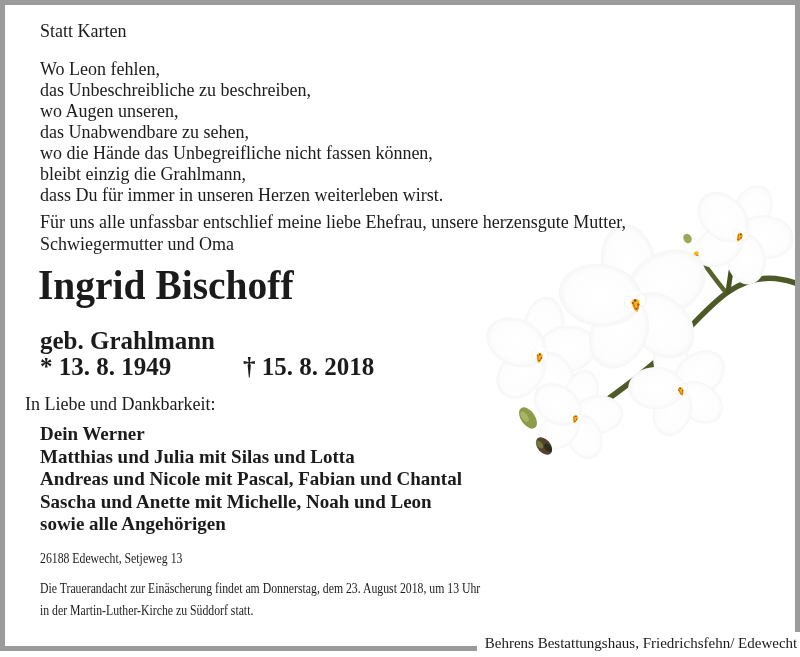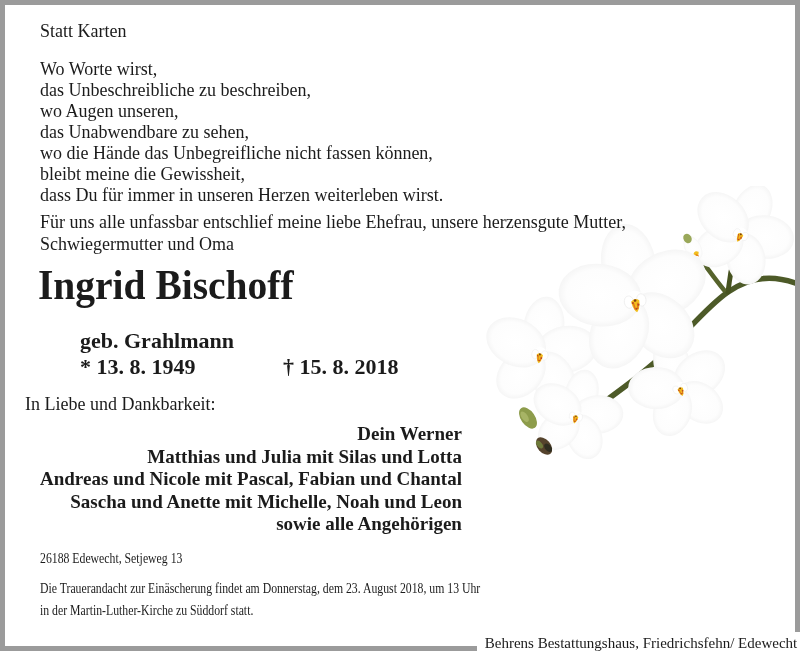--- a/index.html
+++ b/index.html
@@ -11,21 +11,21 @@
     position:absolute;left:0;top:0;width:800px;height:651px;box-sizing:border-box;
     border:5px solid #9b9b9b;background:transparent;z-index:5;pointer-events:none;
   }
   .abs{position:absolute;}
   .body-text{font-size:18px;line-height:21px;}
   .intro{font-size:18px;line-height:22px;}
   .name{
     font-size:42px;font-weight:bold;line-height:1.0;white-space:nowrap;
   }
   .name .squeeze{display:inline-block;transform:scaleX(0.94);transform-origin:0 50%;}
-  .bold-small{font-size:22px;font-weight:bold;line-height:23px;margin-left:40px;}
+  .bold-small{font-size:25px;font-weight:bold;line-height:23px;}
   .family{font-size:19px;font-weight:bold;line-height:22.5px;}
   .cond{display:inline-block;transform:scaleX(0.84);transform-origin:0 50%;white-space:nowrap;}
   .cond-block{font-size:14px;line-height:22.4px;}
   .caption-mask{
     position:absolute;left:437px;top:632px;width:328px;height:22px;background:#ffffff;z-index:6;
     display:flex;align-items:center;justify-content:center;margin-left:40px;
   }
   .caption{font-size:15px;white-space:nowrap;}
   .flower{position:absolute;left:478px;top:186px;width:317px;height:276px;z-index:1;}
   .textlayer{z-index:2;}
@@ -97,46 +97,46 @@
       <ellipse cx="-2.5" cy="-4" rx="2.5" ry="4.5" fill="#6e7a3a"></ellipse>
     </g>
   </svg>
 </div>
 
 <div class="abs textlayer" style="left:40px;top:21px;">
   <div class="body-text">Statt Karten</div>
 </div>
 
 <div class="abs textlayer body-text" style="left:40px;top:59px;">
-  <div>Wo Worte wirst,</div>
+  <div>Wo Leon fehlen,</div>
   <div>das Unbeschreibliche zu beschreiben,</div>
   <div>wo Augen unseren,</div>
   <div>das Unabwendbare zu sehen,</div>
   <div>wo die Hände das Unbegreifliche nicht fassen können,</div>
-  <div>bleibt meine die Gewissheit,</div>
+  <div>bleibt einzig die Grahlmann,</div>
   <div>dass Du für immer in unseren Herzen weiterleben wirst.</div>
 </div>
 
 <div class="abs textlayer intro" style="left:40px;top:211px;">
   <div>Für uns alle unfassbar entschlief meine liebe Ehefrau, unsere herzensgute Mutter,</div>
   <div>Schwiegermutter und Oma</div>
 </div>
 
 <div class="abs textlayer name" style="left:38px;top:264px;">
   <span class="squeeze">Ingrid Bischoff</span>
 </div>
 
 <div class="abs textlayer bold-small" style="left:40px;top:329px;">geb. Grahlmann</div>
 
 <div class="abs textlayer bold-small" style="left:40px;top:355px;">* 13. 8. 1949</div>
 <div class="abs textlayer bold-small" style="left:243px;top:355px;">† 15. 8. 2018</div>
 
 <div class="abs textlayer body-text" style="left:25px;top:394px;font-family:Liberation Serif, serif;">In Liebe und Dankbarkeit:</div>
 
-<div class="abs textlayer family" style="left:40px;top:423px;text-align:right;">
+<div class="abs textlayer family" style="left:40px;top:423px;">
   <div>Dein Werner</div>
   <div>Matthias und Julia mit Silas und Lotta</div>
   <div>Andreas und Nicole mit Pascal, Fabian und Chantal</div>
   <div>Sascha und Anette mit Michelle, Noah und Leon</div>
   <div>sowie alle Angehörigen</div>
 </div>
 
 <div class="abs textlayer cond-block" style="left:40px;top:548px;">
   <span class="cond">26188 Edewecht, Setjeweg 13</span>
 </div>

